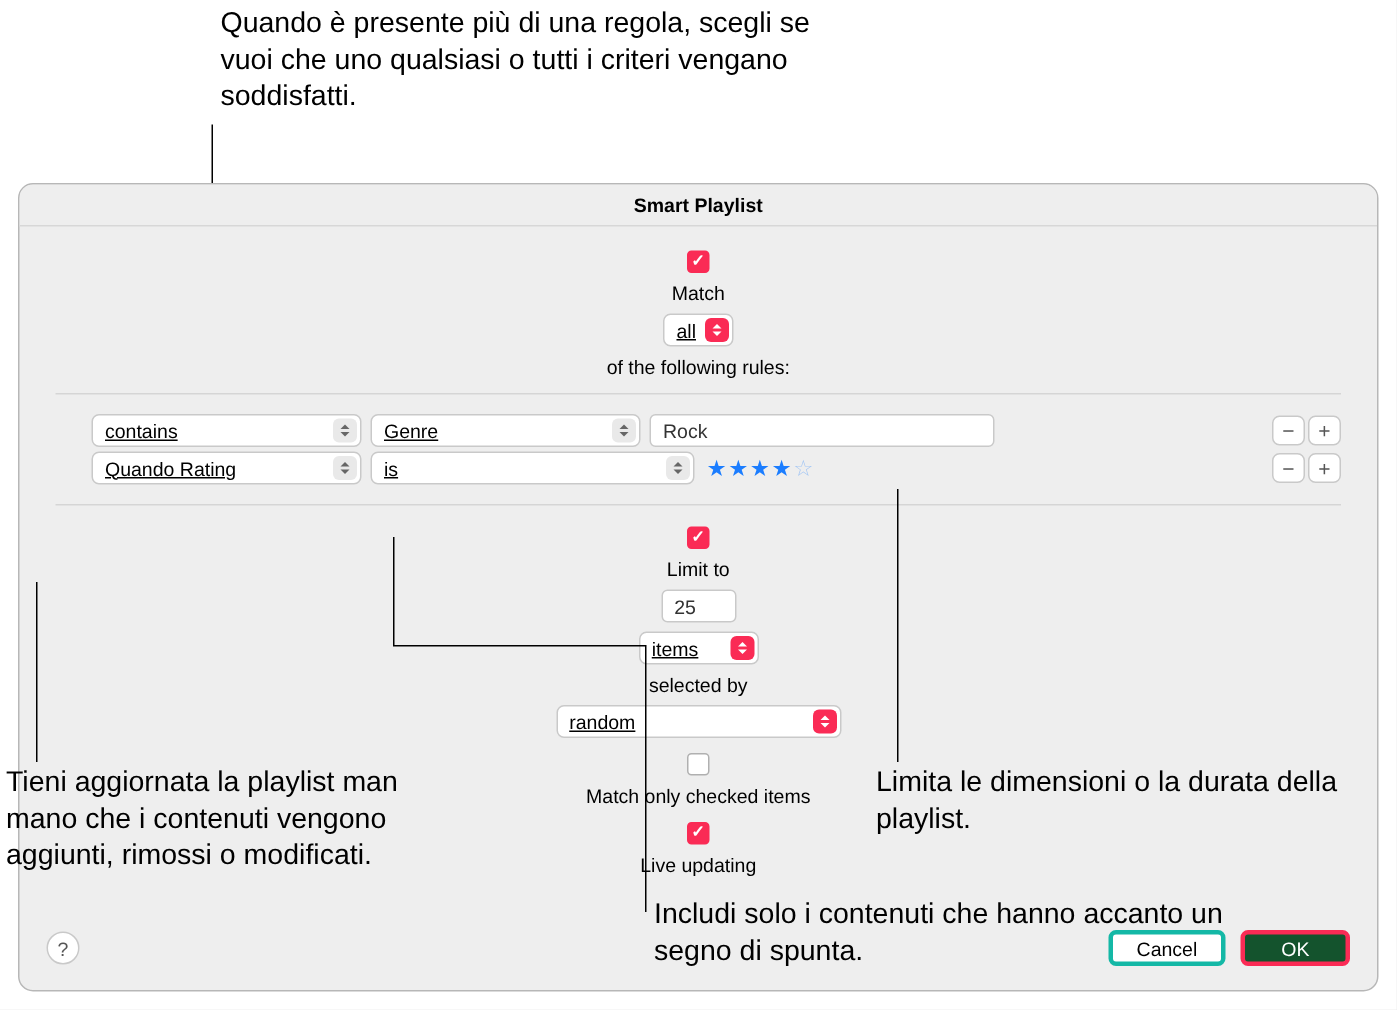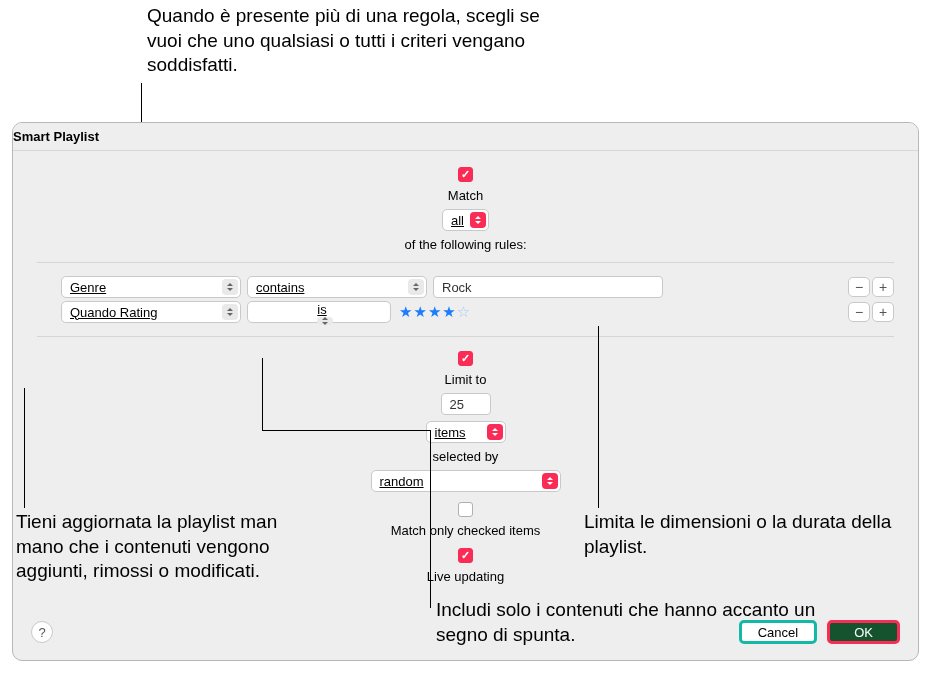--- a/index.html
+++ b/index.html
@@ -26,20 +26,21 @@
     position: absolute;
     left: 12px;
     top: 122px;
     width: 907px;
     border: 1px solid #b7b7b7;
     border-radius: 10px;
     background: #eeeeee;
     overflow: hidden;
   }
   .dialog-title {
+    text-align: center;
     font-size: 13px;
     font-weight: 600;
     padding: 6px 0;
     background: #eeeeee;
     border-bottom: 1px solid #d7d7d7;
   }
   .dialog-body {
     padding: 16px 24px 16px 24px;
   }
   .row {
@@ -203,42 +204,42 @@
         <span class="sel-text">all</span>
         <span class="chevrons"></span>
       </div>
       <span class="label">of the following rules:</span>
     </div>
 
     <div class="rules-container">
 
       <div class="rule-row">
         <div class="select gray" style="width:180px;">
+          <span class="sel-text">contains</span>
+          <span class="chevrons"></span>
+        </div>
+        <div class="select gray" style="width:180px;">
           <span class="sel-text">Genre</span>
-          <span class="chevrons"></span>
-        </div>
-        <div class="select gray" style="width:180px;">
-          <span class="sel-text">contains</span>
           <span class="chevrons"></span>
         </div>
         <div class="text-input" style="width:230px;">
           <span>Rock</span>
         </div>
         <div class="pm-buttons">
           <div class="pm-btn">−</div>
           <div class="pm-btn">+</div>
         </div>
       </div>
 
       <div class="rule-row">
         <div class="select gray" style="width:180px;">
           <span class="sel-text">Quando Rating</span>
           <span class="chevrons"></span>
         </div>
-        <div class="select gray" style="width:144px;flex-direction:column;">
+        <div class="select gray" style="width:216px;">
           <span class="sel-text">is</span>
           <span class="chevrons"></span>
         </div>
         <div class="stars">
           <span class="star">★</span>
           <span class="star">★</span>
           <span class="star">★</span>
           <span class="star">★</span>
           <span class="star empty">☆</span>
         </div>
@@ -278,21 +279,21 @@
   </div>
 
   <div class="footer">
     <div class="help-btn">?</div>
     <div style="flex:1"></div>
     <div class="btn">Cancel</div>
     <div class="btn primary">OK</div>
   </div>
 </div>
 
-<div class="annotation" style="left:16px; top:510px; width:300px;">Tieni aggiornata la playlist man mano che i contenuti vengono aggiunti, rimossi o modificati.</div>
+<div class="annotation" style="left:4px; top:510px; width:300px;">Tieni aggiornata la playlist man mano che i contenuti vengono aggiunti, rimossi o modificati.</div>
 <div class="callout-line" style="left:24px; top:388px; width:1px; height:120px;"></div>
 
 <div class="annotation" style="left:436px; top:598px; width:380px;">Includi solo i contenuti che hanno accanto un segno di spunta.</div>
 <div class="callout-line" style="left:262px; top:358px; width:1px; height:72px;"></div>
 <div class="callout-line" style="left:262px; top:430px; width:168px; height:1px;"></div>
 <div class="callout-line" style="left:430px; top:430px; width:1px; height:178px;"></div>
 
 <div class="annotation" style="left:584px; top:510px; width:320px;">Limita le dimensioni o la durata della playlist.</div>
 <div class="callout-line" style="left:598px; top:326px; width:1px; height:182px;"></div>
 

